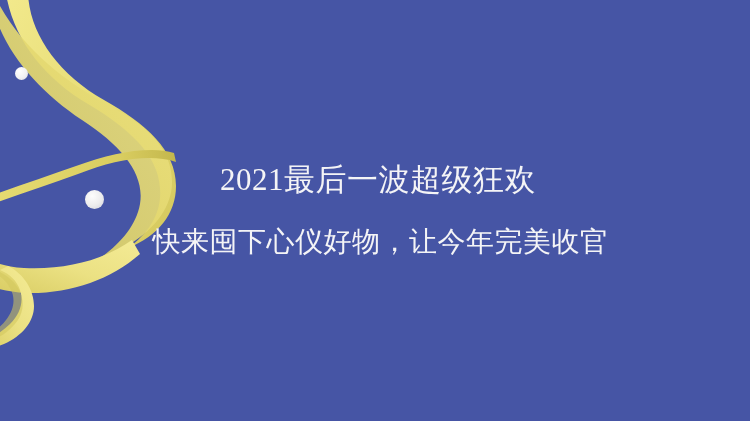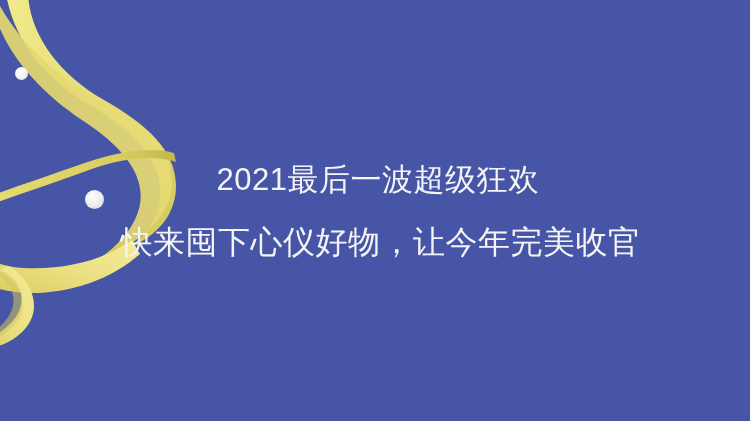--- a/index.html
+++ b/index.html
@@ -7,21 +7,21 @@
     margin: 0;
     padding: 0;
     background: #ffffff;
   }
   #banner {
     position: relative;
     width: 750px;
     height: 421px;
     overflow: hidden;
     background: #4655a5;
-    font-family: Liberation Sans, sans-serif;
+    font-family: Liberation Serif, serif;
     user-select: none;
   }
   
   #ribbon-art {
     position: absolute;
     left: 0;
     top: 0;
     width: 210px;
     height: 360px;
     pointer-events: none;
@@ -68,21 +68,21 @@
     font-size: 31px;
     line-height: 62px;
     margin-left: 6px;
   }
   #headline-line-2 {
     font-size: 31px;
     line-height: 62px;
     margin-left: 4px;
   }
   #headline-line-3 {
-    font-size: 32px;
+    font-size: 28px;
     line-height: 62px;
     margin-left: 11px;
   }
 </style>
 </head>
 <body>
 
 <div id="banner">
 
   <svg id="ribbon-art" viewBox="0 0 210 360" aria-hidden="true">

